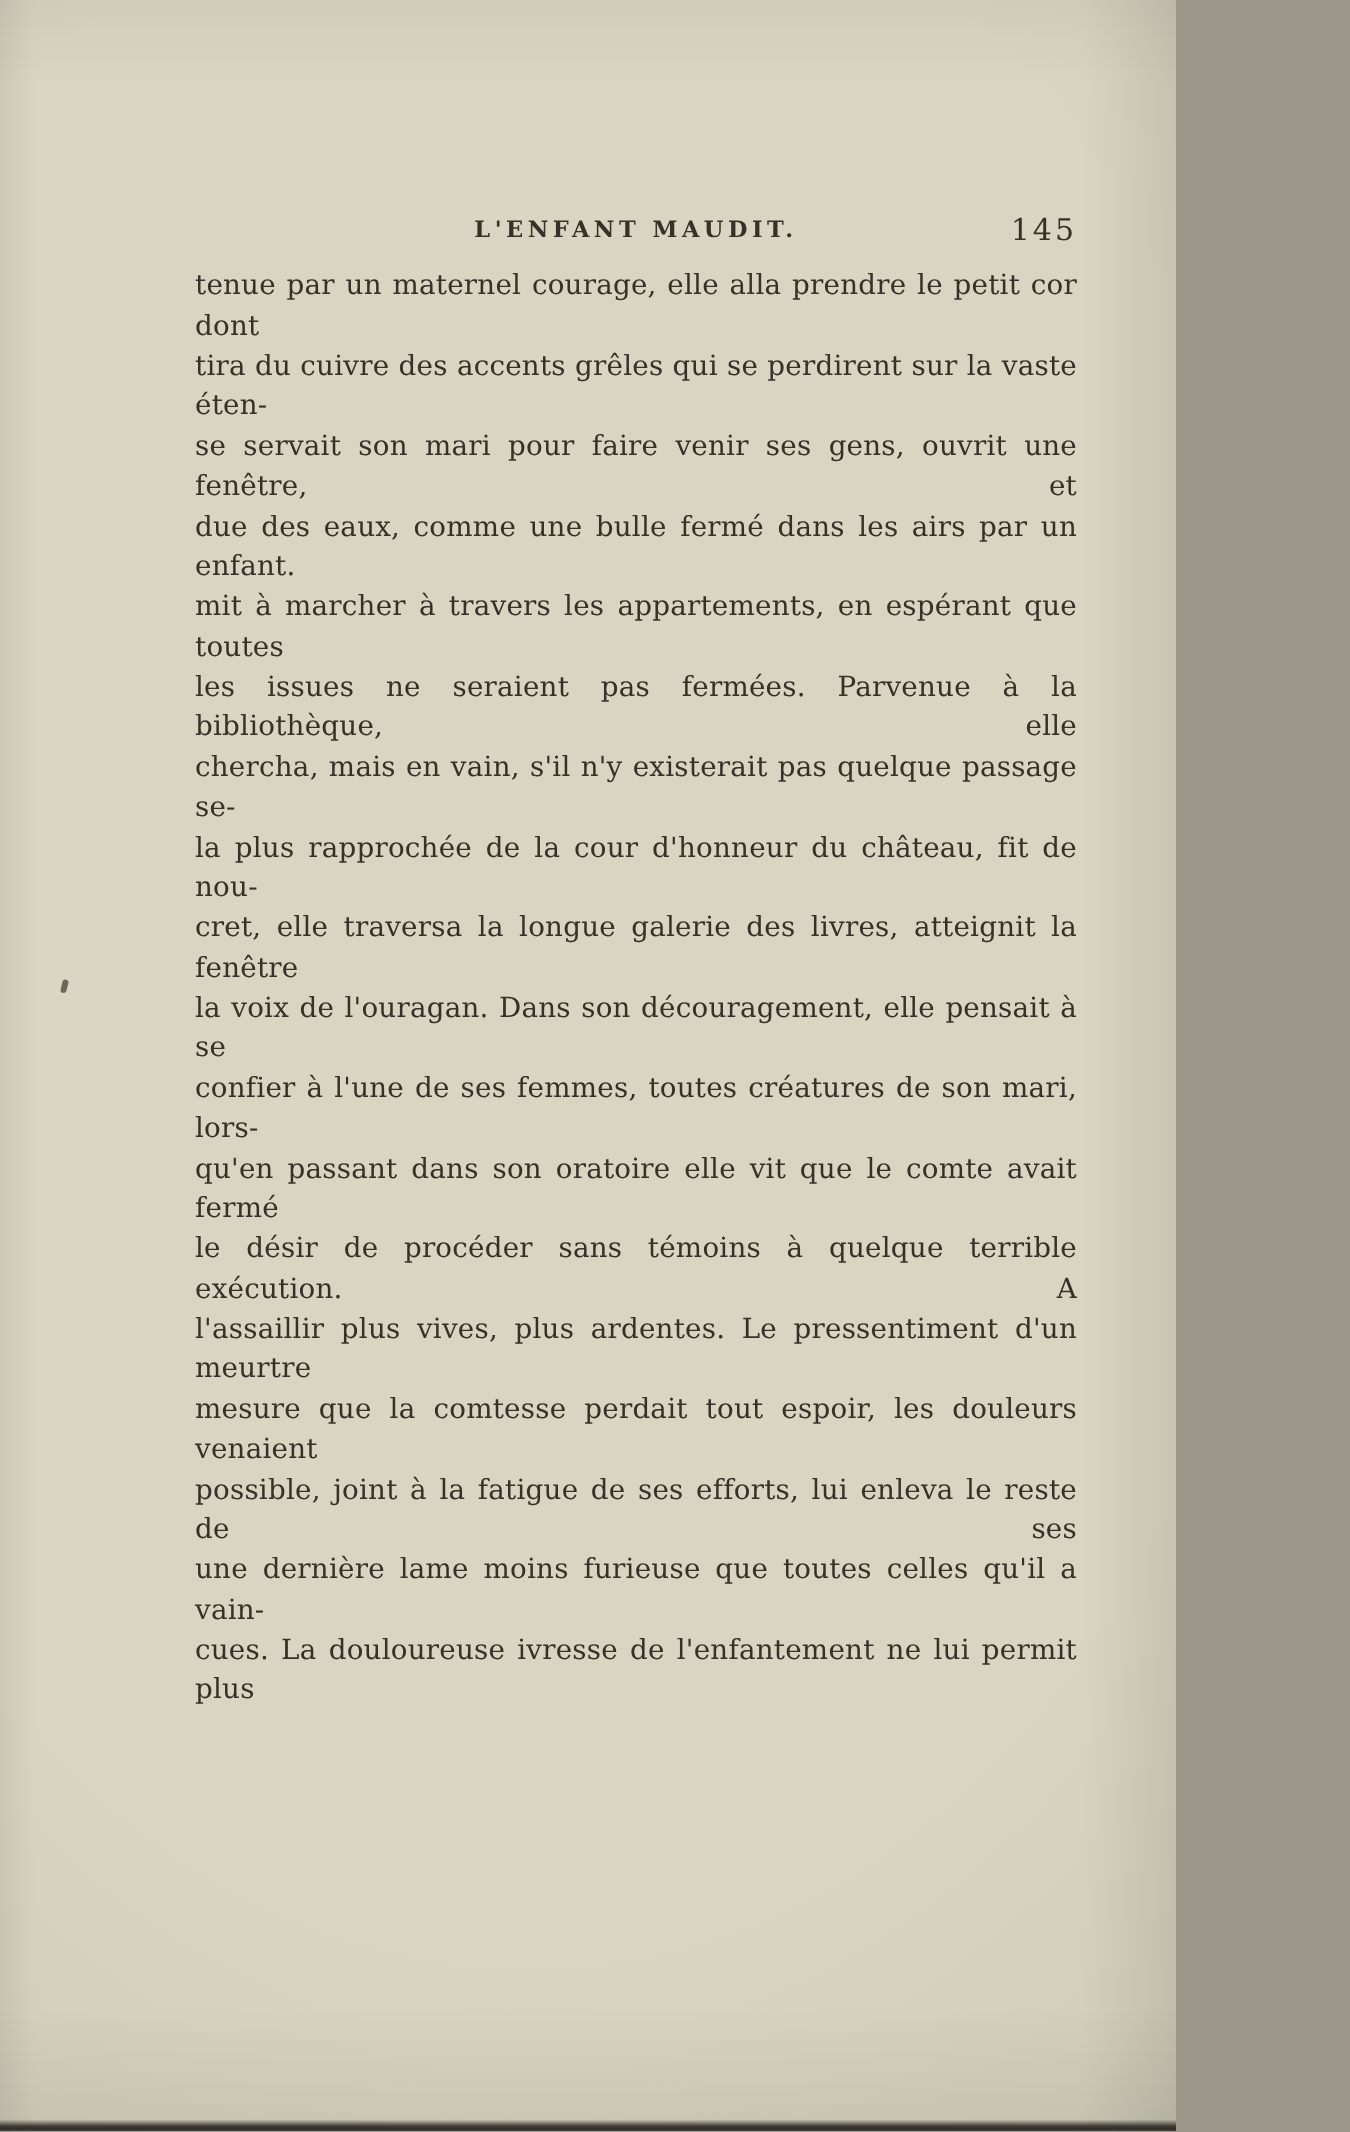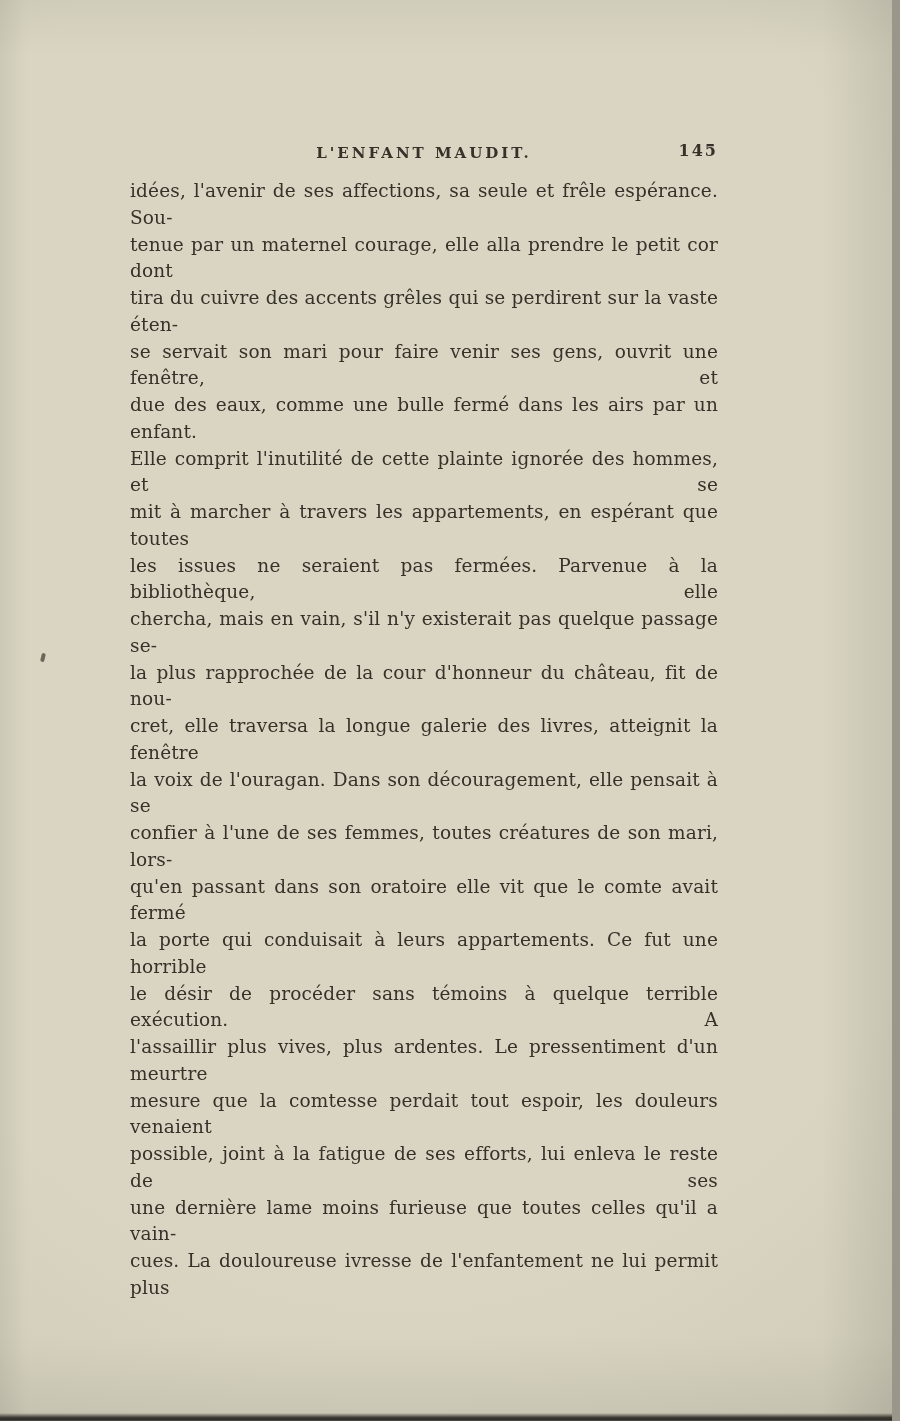--- a/index.html
+++ b/index.html
@@ -10,21 +10,21 @@
   }
   * { box-sizing: border-box; }
   html, body { margin: 0; padding: 0; }
   body {
     width: 900px;
     background: #9a968a;
     font-family: "DejaVu Serif", "Liberation Serif", serif;
   }
   .page {
     position: relative;
-    width: 892px;
+    width: 784px;
     height: 1421px;
     overflow: hidden;
     color: var(--ink);
     background:
       linear-gradient(90deg, rgba(0,0,0,0.06) 0%, rgba(0,0,0,0) 3%, rgba(0,0,0,0) 92%, rgba(0,0,0,0.08) 100%),
       linear-gradient(180deg, rgba(0,0,0,0.04) 0%, rgba(0,0,0,0) 4%, rgba(0,0,0,0) 94%, rgba(0,0,0,0.06) 100%),
       radial-gradient(ellipse 120% 90% at 45% 42%, var(--paper) 0%, var(--paper) 55%, var(--edge-shadow) 100%);
   }
   .text-block {
     position: absolute;
@@ -43,22 +43,22 @@
     font-size: 15px;
     font-weight: 700;
     letter-spacing: 3px;
     color: var(--ink);
     padding-top: 3px;
   }
   .page-number {
     position: absolute;
     right: 0;
     top: 0;
-    font-size: 16px;
-    font-weight: 700;
+    font-size: 20px;
+    font-weight: 400;
     letter-spacing: 2px;
   }
   .body-text {
     font-size: 18.5px;
     line-height: 26.75px;
     letter-spacing: 0.15px;
   }
   .line {
     text-align: justify;
     text-align-last: justify;
@@ -89,35 +89,32 @@
 <div class="page">
   <div class="text-block">
 
     <div class="header">
       <span class="running-title">L'ENFANT MAUDIT.</span>
       <span class="page-number">145</span>
     </div>
 
     <div class="body-text">
         <div class="paragraph">
-          <div class="line">idées, l'avenir de ses affections, sa seule et frêle espérance. Sou-</div>
           <div class="line">tenue par un maternel courage, elle alla prendre le petit cor dont</div>
           <div class="line">tira du cuivre des accents grêles qui se perdirent sur la vaste éten-</div>
           <div class="line">se servait son mari pour faire venir ses gens, ouvrit une fenêtre, et</div>
           <div class="line">due des eaux, comme une bulle fermé dans les airs par un enfant.</div>
-          <div class="line">Elle comprit l'inutilité de cette plainte ignorée des hommes, et se</div>
           <div class="line">mit à marcher à travers les appartements, en espérant que toutes</div>
           <div class="line">les issues ne seraient pas fermées. Parvenue à la bibliothèque, elle</div>
           <div class="line">chercha, mais en vain, s'il n'y existerait pas quelque passage se-</div>
           <div class="line">la plus rapprochée de la cour d'honneur du château, fit de nou-</div>
           <div class="line">cret, elle traversa la longue galerie des livres, atteignit la fenêtre</div>
           <div class="line">la voix de l'ouragan. Dans son découragement, elle pensait à se</div>
           <div class="line">confier à l'une de ses femmes, toutes créatures de son mari, lors-</div>
           <div class="line">qu'en passant dans son oratoire elle vit que le comte avait fermé</div>
-          <div class="line">la porte qui conduisait à leurs appartements. Ce fut une horrible</div>
           <div class="line">le désir de procéder sans témoins à quelque terrible exécution. A</div>
           <div class="line">l'assaillir plus vives, plus ardentes. Le pressentiment d'un meurtre</div>
           <div class="line">mesure que la comtesse perdait tout espoir, les douleurs venaient</div>
           <div class="line">possible, joint à la fatigue de ses efforts, lui enleva le reste de ses</div>
           <div class="line">une dernière lame moins furieuse que toutes celles qu'il a vain-</div>
           <div class="line">cues. La douloureuse ivresse de l'enfantement ne lui permit plus</div>
         </div>
       </div>
 
   </div>

